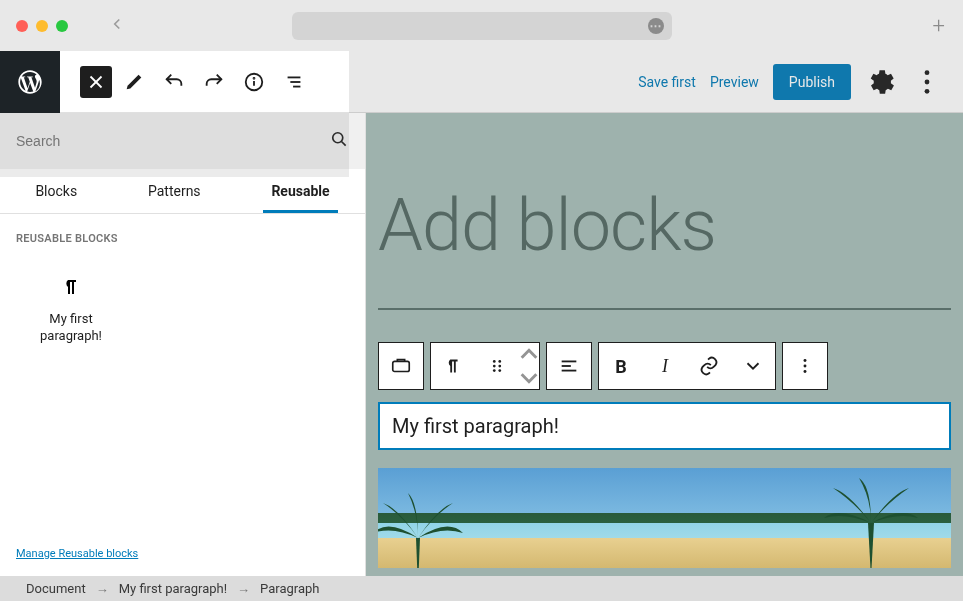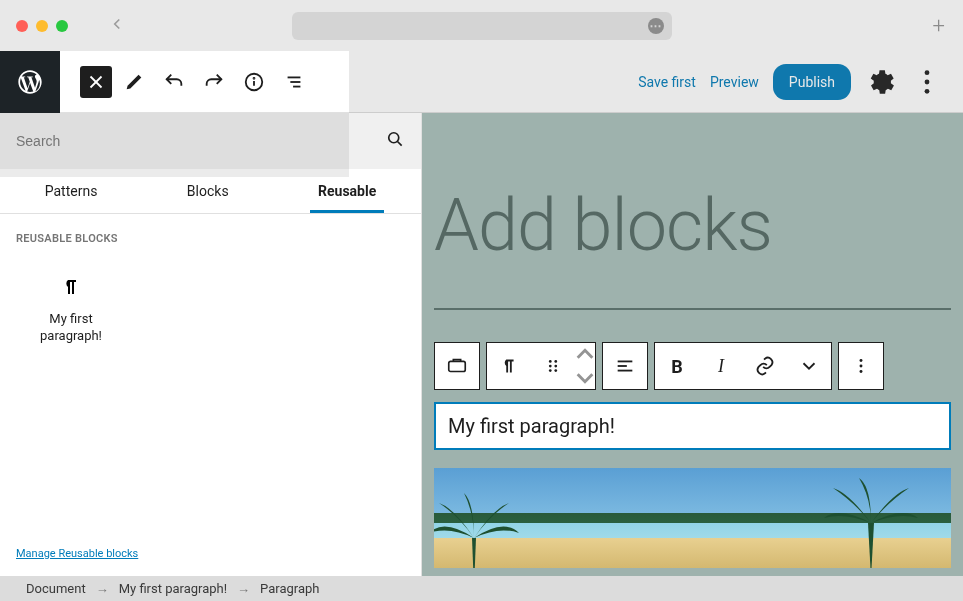--- a/index.html
+++ b/index.html
@@ -19,28 +19,28 @@
   .wp-toolbar { height: 62px; background: #fff; display: flex; align-items:center; border-bottom:1px solid #e0e0e0; }
   .wp-logo { width:60px; height:62px; background:#1d2327; display:flex;align-items:center;justify-content:center;color:#fff;}
   .wp-logo svg { width:28px;height:28px;fill:#fff;}
   .tool-group { display:flex; align-items:center; gap:4px; padding-left:20px;}
   .tool-btn { width:36px; height:36px; display:flex;align-items:center;justify-content:center; border-radius:4px; cursor:pointer; color:#1e1e1e;}
   .tool-btn.dark { background:#1e1e1e; color:#fff; border-radius:3px; width:32px;height:32px;}
   .tool-btn svg { width:22px; height:22px; }
   .spacer { flex:1; }
   .right-actions { display:flex; align-items:center; gap:14px; padding-right:20px;}
   .link-btn { color:#007cba; font-size:14px; cursor:pointer; }
-  .publish-btn { background:#007cba; color:#fff; padding:10px 16px; border-radius:13px; font-size:14px; cursor:pointer;}
+  .publish-btn { background:#007cba; color:#fff; padding:10px 16px; border-radius:3px; font-size:14px; cursor:pointer;}
   .icon-btn { width:32px;height:32px;display:flex;align-items:center;justify-content:center;color:#1e1e1e;cursor:pointer;}
 
   
   .body-row { display:flex; height: 463px; position:relative; }
 
   
-  .inserter { width:422px; background:#fff; display:flex; flex-direction:column; border-right:1px solid #e0e0e0;}
+  .inserter { width:366px; background:#fff; display:flex; flex-direction:column; border-right:1px solid #e0e0e0;}
   .search-row { background:#f0f0f0; padding:16px; display:flex; align-items:center;}
   .search-row input { flex:1; border:none; background:transparent; font-size:14px; outline:none; color:#757575;}
   .search-row .sicon { color:#1e1e1e;}
   .tabs { display:flex; justify-content:space-around; border-bottom:1px solid #e0e0e0; position:relative;}
   .tab { padding:14px 8px; font-size:14px; color:#1e1e1e; cursor:pointer;}
   .tab.active { font-weight:700; box-shadow: inset 0 -3px 0 #007cba;}
   .section-head { padding:18px 16px 10px; font-size:11px; color:#757575; font-weight:600; letter-spacing:0.3px;}
   .block-grid { padding: 10px 16px;}
   .block-item { width:110px; text-align:center; padding:10px 4px; cursor:pointer;}
   .block-item svg { width:24px;height:24px;}
@@ -166,22 +166,22 @@
       <input type="text" placeholder="Search" style="">
       <span class="sicon">
         <svg viewBox="0 0 24 24" width="20" height="20" fill="none" stroke="currentColor" stroke-width="2">
             <circle cx="10.5" cy="10.5" r="6"></circle>
             <line x1="15" y1="15" x2="20" y2="20"></line>
           </svg>
       </span>
     </div>
     <div class="overlay-tint"></div>
     <div class="tabs">
+      <div class="tab">Blocks</div>
       <div class="tab">Patterns</div>
-      <div class="tab">Blocks</div>
       <div class="tab active">Reusable</div>
     </div>
     <div class="section-head">REUSABLE BLOCKS</div>
     <div class="block-grid">
       <div class="block-item">
         <svg viewBox="0 0 24 24" fill="currentColor">
             <path d="M11 5h6v2h-2v12h-2V7h-2v12H9V12a4.5 4.5 0 010-7z"></path>
           </svg>
         <div class="lbl">My first paragraph!</div>
       </div>

